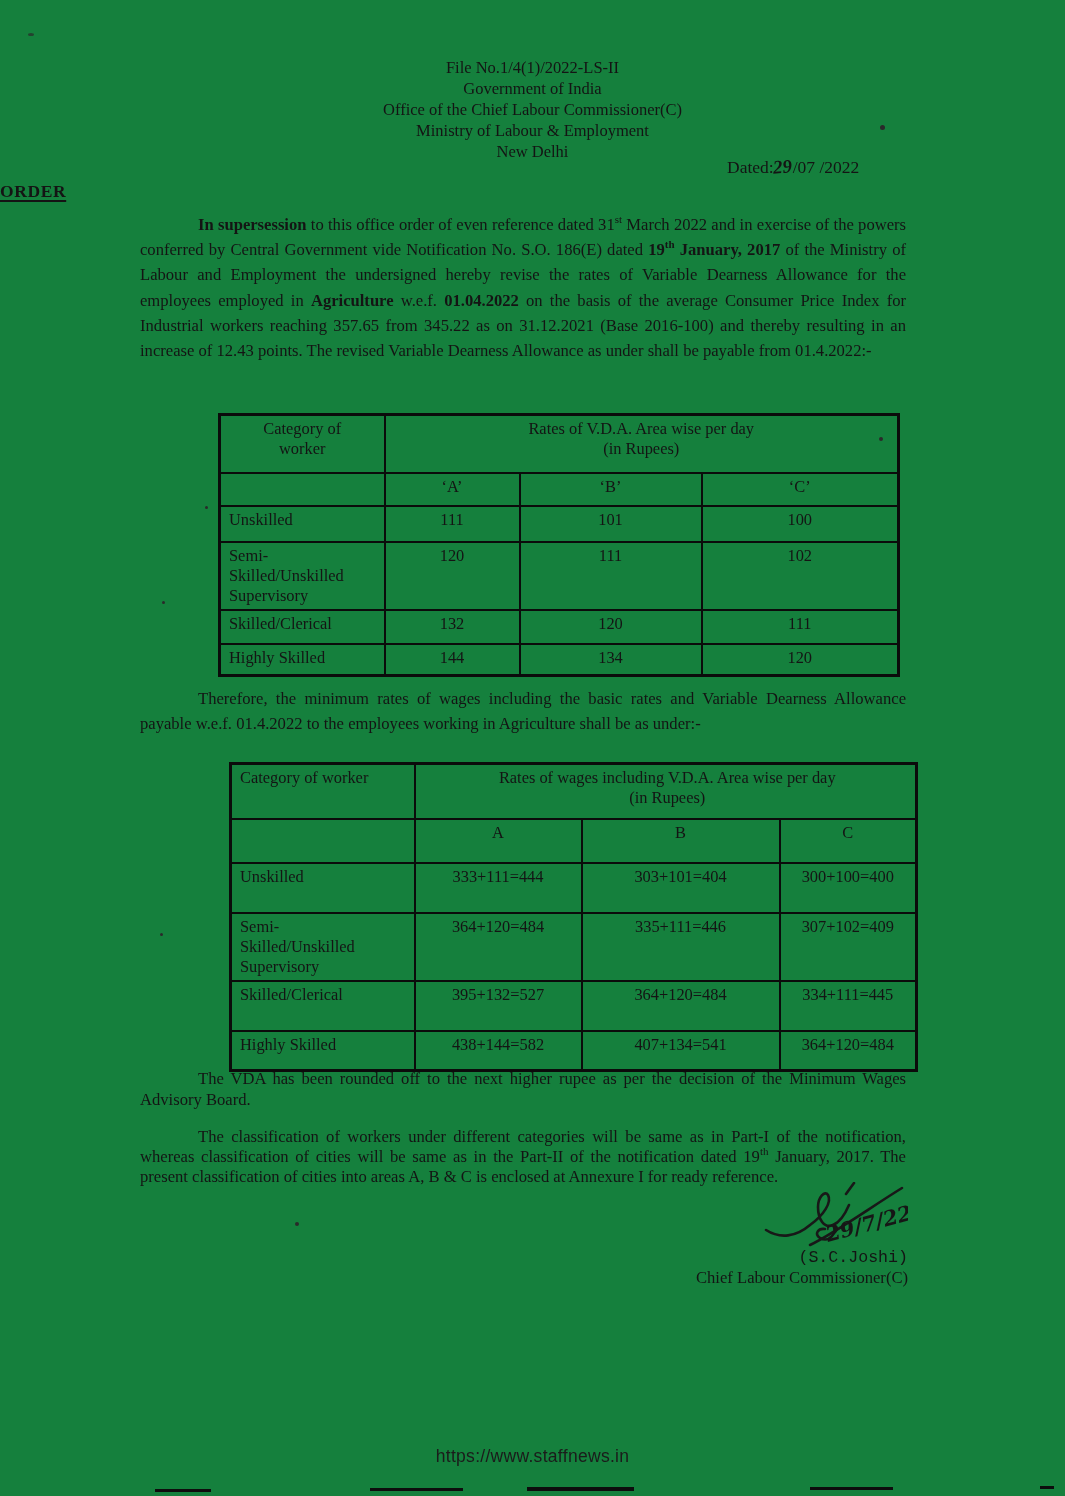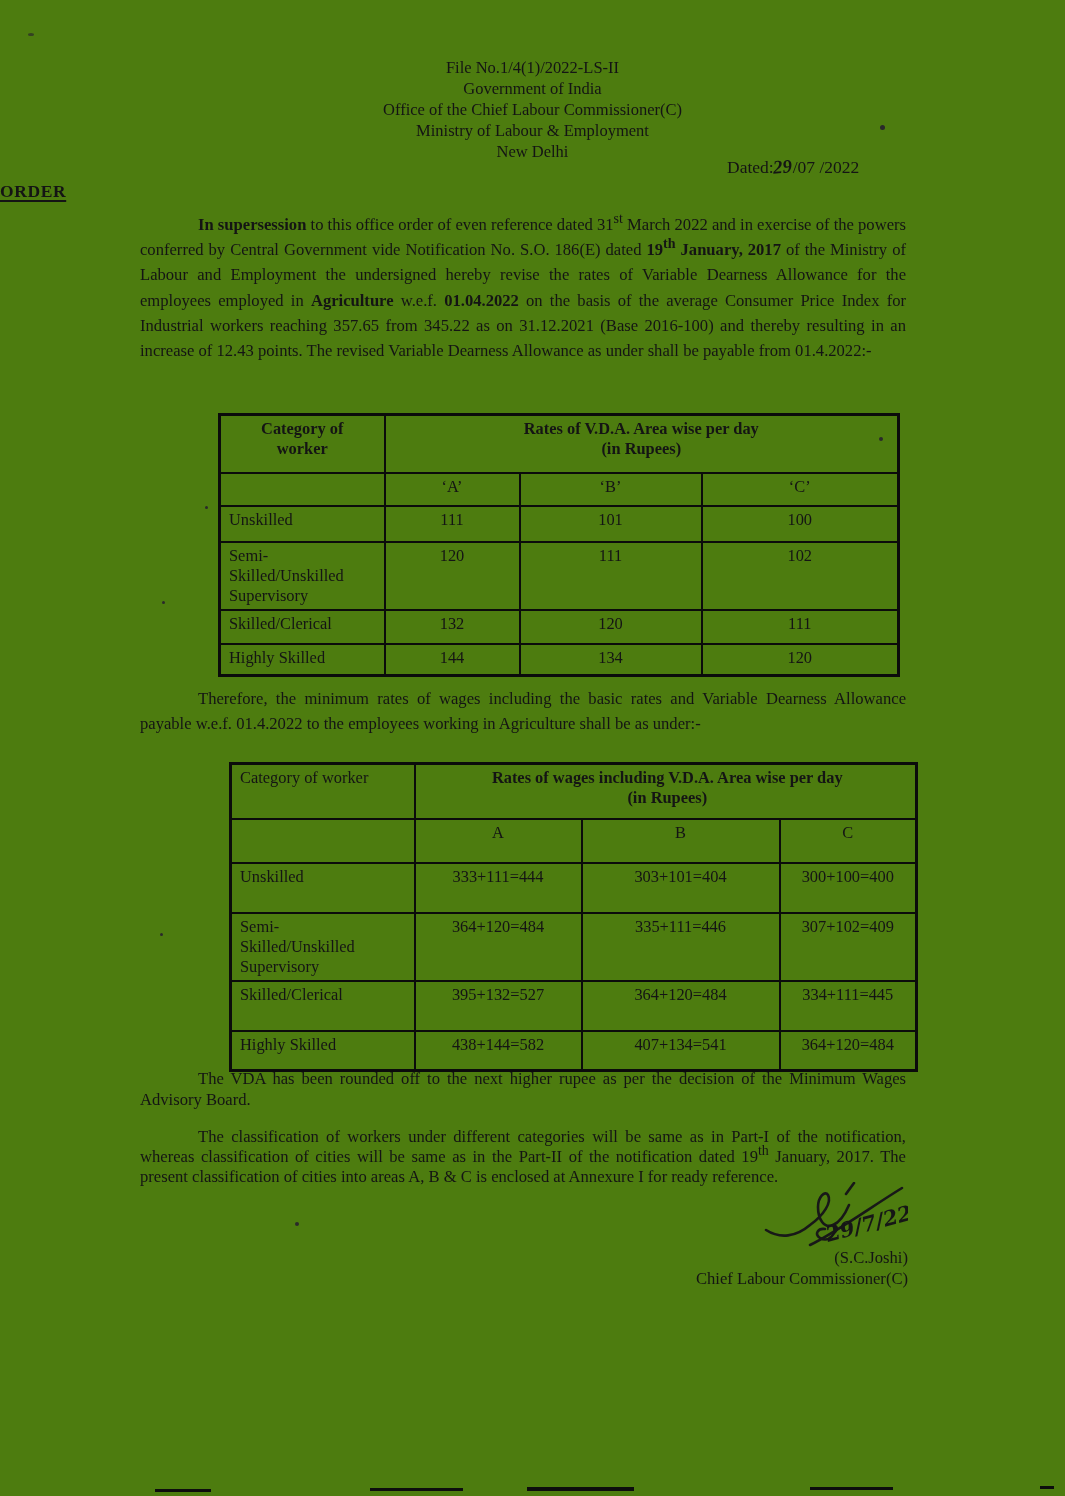--- a/index.html
+++ b/index.html
@@ -1,17 +1,17 @@
 <!DOCTYPE html>
 <html><head>
 <meta charset="utf-8">
 <style>
   html,body{margin:0;padding:0;background:#ffffff;}
   .page{
-    position:relative;width:1065px;height:1496px;background:#4d7c0f;
+    position:relative;width:1065px;height:1496px;background:#15803d;
     font-family:"Liberation Serif","DejaVu Serif",serif;color:#141414;
     overflow:hidden;
   }
   
   .hdr{position:absolute;top:57px;left:0;width:100%;text-align:center;
        font-size:16.5px;line-height:21px;}
   
   .date{position:absolute;left:727px;top:156px;font-size:17.5px;white-space:nowrap;}
   .hand{display:inline-block;font-weight:bold;font-style:italic;font-size:19px;
         transform:rotate(-5deg);margin:0 1px 0 -1px;}
@@ -19,41 +19,41 @@
   .order{position:absolute;top:181px;left:0;width:1040px;}
   .order span{font-weight:bold;font-size:17.5px;letter-spacing:.6px;
         text-decoration:underline;text-underline-offset:3px;text-decoration-thickness:2px;}
   
   .para{position:absolute;left:140px;width:766px;margin:0;text-align:justify;
         font-size:16.6px;line-height:25.2px;text-indent:58px;}
   .p1{top:212px;}
   .p2{top:686px;}
   .p3{top:1069px;line-height:20.6px;}
   .p4{top:1127px;line-height:19.8px;}
-  sup{font-size:14px;line-height:0;}
+  sup{font-size:11px;line-height:0;}
   b{font-weight:bold;}
   
   table{border-collapse:collapse;font-size:16.4px;table-layout:fixed;}
   td{border:2px solid #0b0b0b;vertical-align:top;padding:3px 6px;overflow:hidden;}
   .t1{position:absolute;top:413px;left:218px;border:3px solid #0b0b0b;}
   .t2{position:absolute;top:762px;left:229px;border:3px solid #0b0b0b;}
   .c-hdr{text-align:center;}
-  .blk{display:block;font-weight:bold;}
+  .blk{display:block;}
   .num{text-align:center;}
   .cat{text-align:left;padding-left:8px;}
   .catwrap{width:132px;}
   .t1 tr.hrow{height:58px;} .t1 tr.sub{height:33px;}
   .t1 tr.r1{height:36px;} .t1 tr.r2{height:61px;} .t1 tr.r3{height:34px;} .t1 tr.r4{height:32px;}
   .t2 tr.hrow{height:55px;} .t2 tr.sub{height:44px;}
   .t2 tr.r1{height:50px;} .t2 tr.r2{height:62px;} .t2 tr.r3{height:50px;} .t2 tr.r4{height:40px;}
   .t2 .span-left{text-align:center;padding-left:10px;}
   
   .sig{position:absolute;top:1182px;left:600px;width:308px;text-align:right;font-size:16.6px;}
   .sig svg{display:block;margin-left:auto;}
-  .sig-name{margin-top:-8px;}
+  .sig-name{margin-top:-8px;font-family:Liberation Mono, monospace;}
   .sig-title{margin-top:1px;}
   
   .url{position:absolute;top:1446px;left:0;width:100%;text-align:center;
        font-family:"Liberation Sans","DejaVu Sans",sans-serif;font-size:17.5px;
        color:#1b1b1b;letter-spacing:.3px;}
   
   .bar{position:absolute;background:#0d0d0d;height:3px;}
   .speck{position:absolute;background:#2a2a2a;border-radius:50%;}
 </style>
 </head>
@@ -191,20 +191,21 @@
         <path d="M103,43 C108,51 99,61 90,56 C84,52 88,46 95,47"></path>
         <path d="M80,63 C105,51 138,27 172,6"></path>
         <path d="M116,12 L124,1"></path>
       </g>
       <text x="98" y="60" transform="rotate(-15 98 60)" font-size="21" font-style="italic" font-weight="bold" font-family="DejaVu Serif, serif" fill="#161616">29/7/22</text>
     </svg>
     <div class="sig-name">(S.C.Joshi)</div>
     <div class="sig-title">Chief Labour Commissioner(C)</div>
   </div>
 
+  <div class="url">https://www.staffnews.in</div>
 
   <div class="bar" style="left:155px;top:1489px;width:56px"></div>
   <div class="bar" style="left:370px;top:1488px;width:93px"></div>
   <div class="bar" style="left:527px;top:1487px;width:107px;height:4px"></div>
   <div class="bar" style="left:810px;top:1487px;width:83px"></div>
   <div class="bar" style="left:1040px;top:1486px;width:14px"></div>
 
   <div class="speck" style="left:880px;top:125px;width:5px;height:5px"></div>
   <div class="speck" style="left:28px;top:33px;width:6px;height:3px;opacity:.7"></div>
   <div class="speck" style="left:205px;top:506px;width:3px;height:3px"></div>

